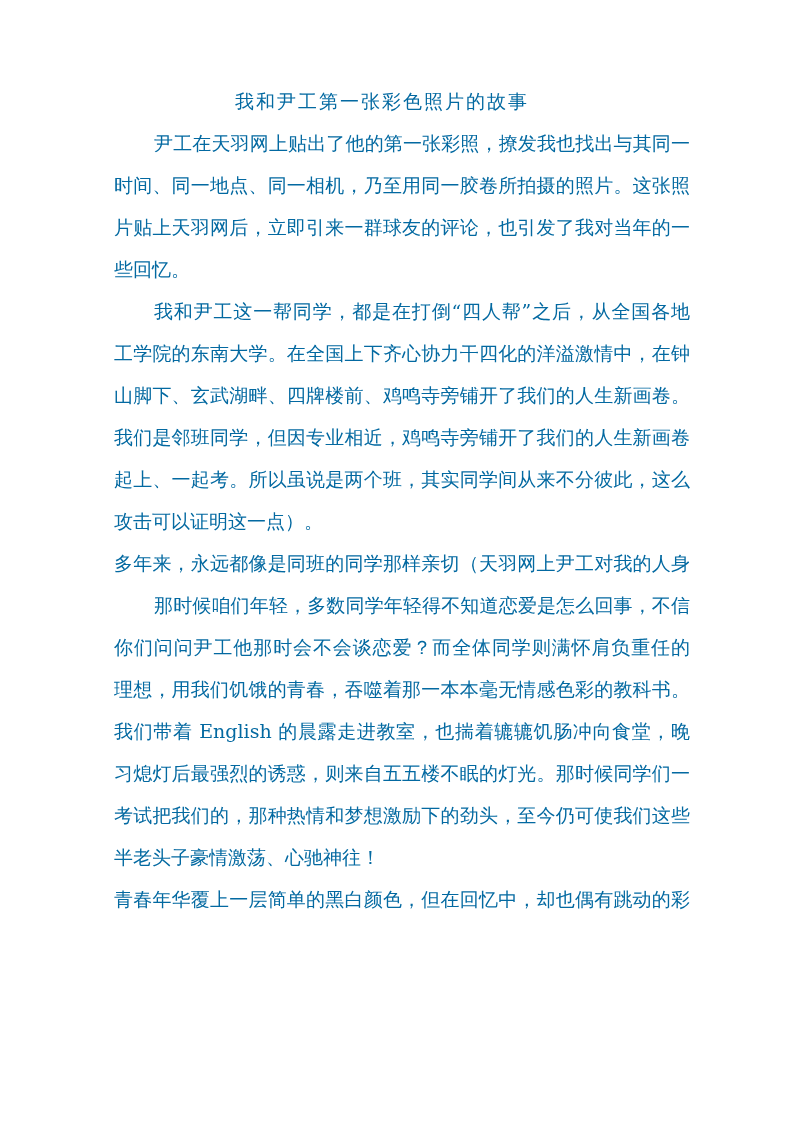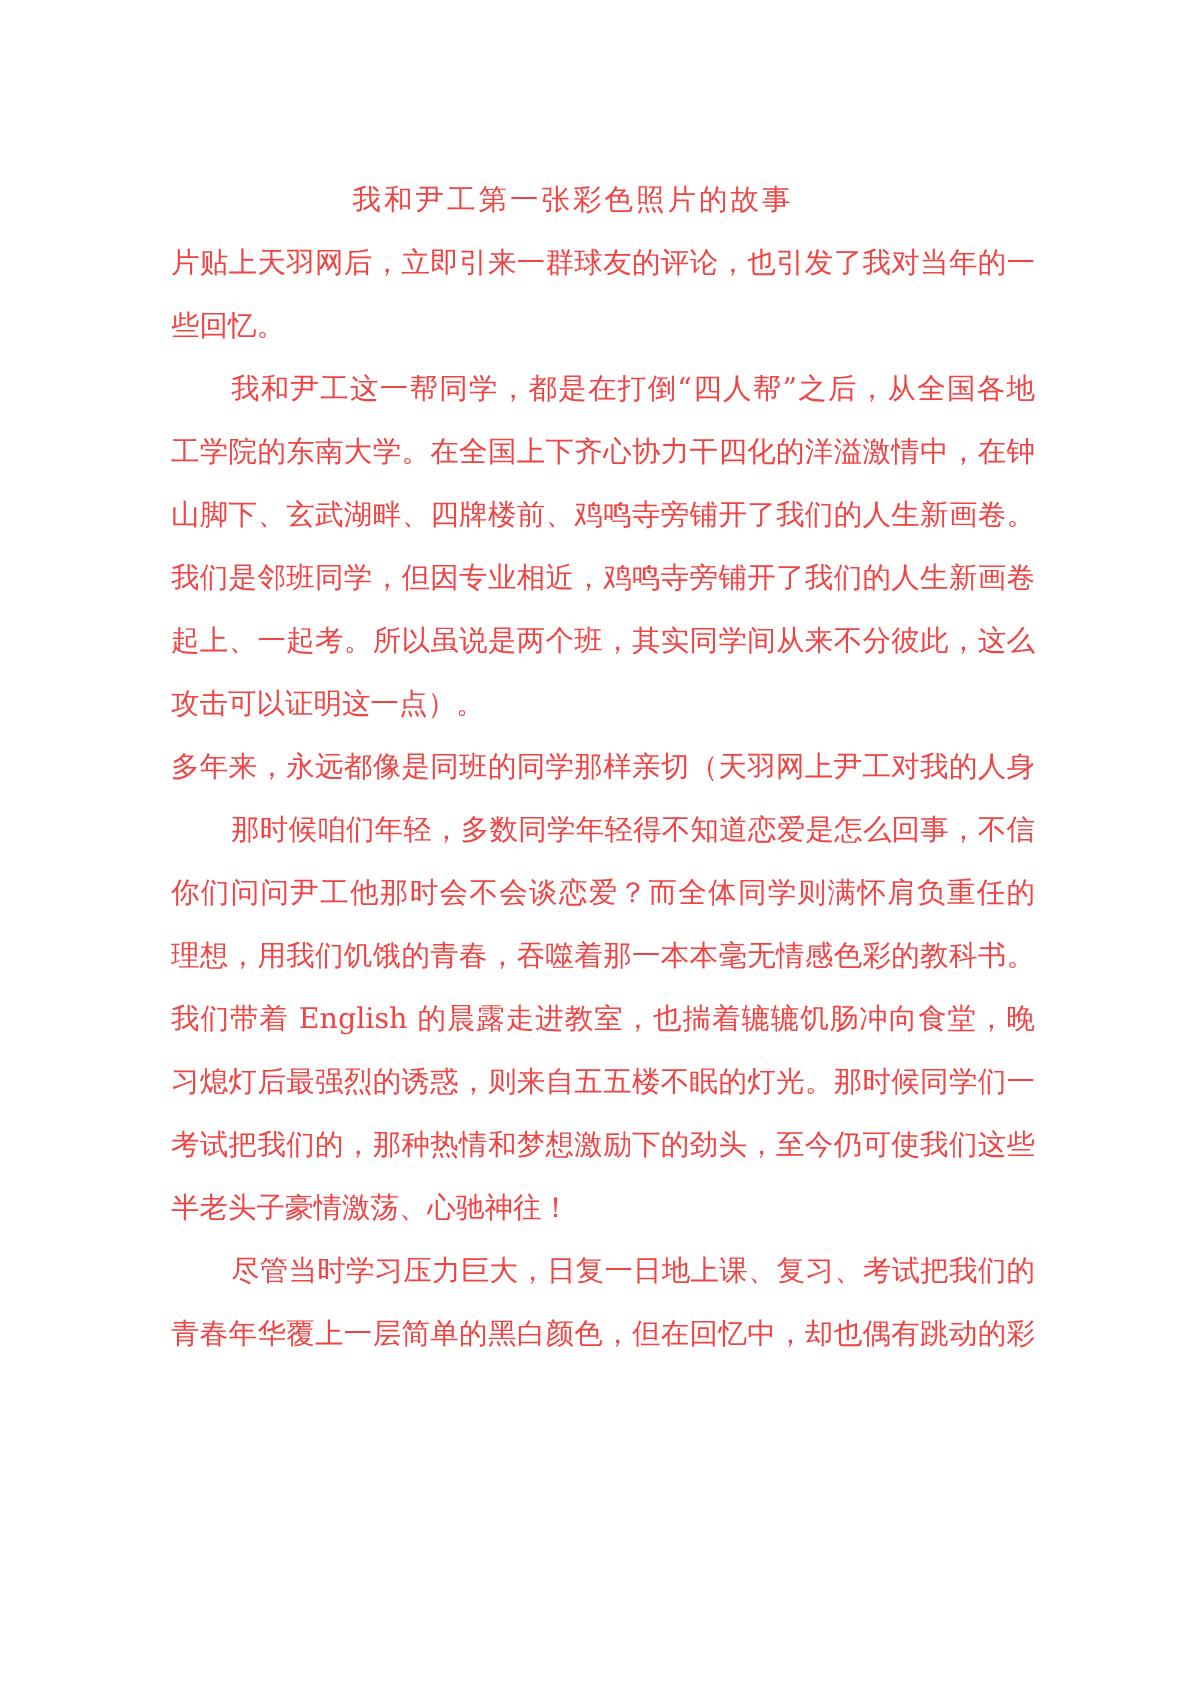--- a/index.html
+++ b/index.html
@@ -6,24 +6,24 @@
     margin: 0;
     padding: 0;
     background: #ffffff;
   }
   .page {
     position: relative;
     width: 760px;
     height: 1131px;
     background: #ffffff;
     box-sizing: border-box;
-    padding: 112px 110px 0 114px;
+    padding: 80px 110px 0 114px;
     overflow: hidden;
     font-family: "DejaVu Serif", "Liberation Serif", serif;
-    color: #ef4444;
+    color: #0369a1;
   }
   .doc-title {
     margin: 0;
     font-size: 19px;
     font-weight: normal;
     line-height: 42px;
     height: 42px;
     text-align: center;
     letter-spacing: 2px;
     white-space: nowrap;
@@ -46,32 +46,33 @@
   .line.last {
     text-align-last: left;
   }
 </style>
 </head>
 <body>
 
 <div class="page">
   <h1 class="doc-title">我和尹工第一张彩色照片的故事</h1>
   <div class="doc-body" id="doc-body">
+      <div class="line first">尹工在天羽网上贴出了他的第一张彩照，撩发我也找出与其同一</div>
+      <div class="line">时间、同一地点、同一相机，乃至用同一胶卷所拍摄的照片。这张照</div>
       <div class="line">片贴上天羽网后，立即引来一群球友的评论，也引发了我对当年的一</div>
       <div class="line last">些回忆。</div>
       <div class="line first">我和尹工这一帮同学，都是在打倒“四人帮”之后，从全国各地</div>
       <div class="line">工学院的东南大学。在全国上下齐心协力干四化的洋溢激情中，在钟</div>
       <div class="line">山脚下、玄武湖畔、四牌楼前、鸡鸣寺旁铺开了我们的人生新画卷。</div>
       <div class="line">我们是邻班同学，但因专业相近，鸡鸣寺旁铺开了我们的人生新画卷</div>
       <div class="line">起上、一起考。所以虽说是两个班，其实同学间从来不分彼此，这么</div>
       <div class="line last">攻击可以证明这一点）。</div>
       <div class="line">多年来，永远都像是同班的同学那样亲切（天羽网上尹工对我的人身</div>
       <div class="line first">那时候咱们年轻，多数同学年轻得不知道恋爱是怎么回事，不信</div>
       <div class="line">你们问问尹工他那时会不会谈恋爱？而全体同学则满怀肩负重任的</div>
       <div class="line">理想，用我们饥饿的青春，吞噬着那一本本毫无情感色彩的教科书。</div>
       <div class="line">我们带着 English 的晨露走进教室，也揣着辘辘饥肠冲向食堂，晚自</div>
       <div class="line">习熄灯后最强烈的诱惑，则来自五五楼不眠的灯光。那时候同学们一</div>
       <div class="line">考试把我们的，那种热情和梦想激励下的劲头，至今仍可使我们这些</div>
       <div class="line last">半老头子豪情激荡、心驰神往！</div>
-      <div class="line first">尽管当时学习压力巨大，日复一日地上课、复习、考试把我们的</div>
       <div class="line">青春年华覆上一层简单的黑白颜色，但在回忆中，却也偶有跳动的彩</div>
     </div>
 </div>
 
 </body></html>

